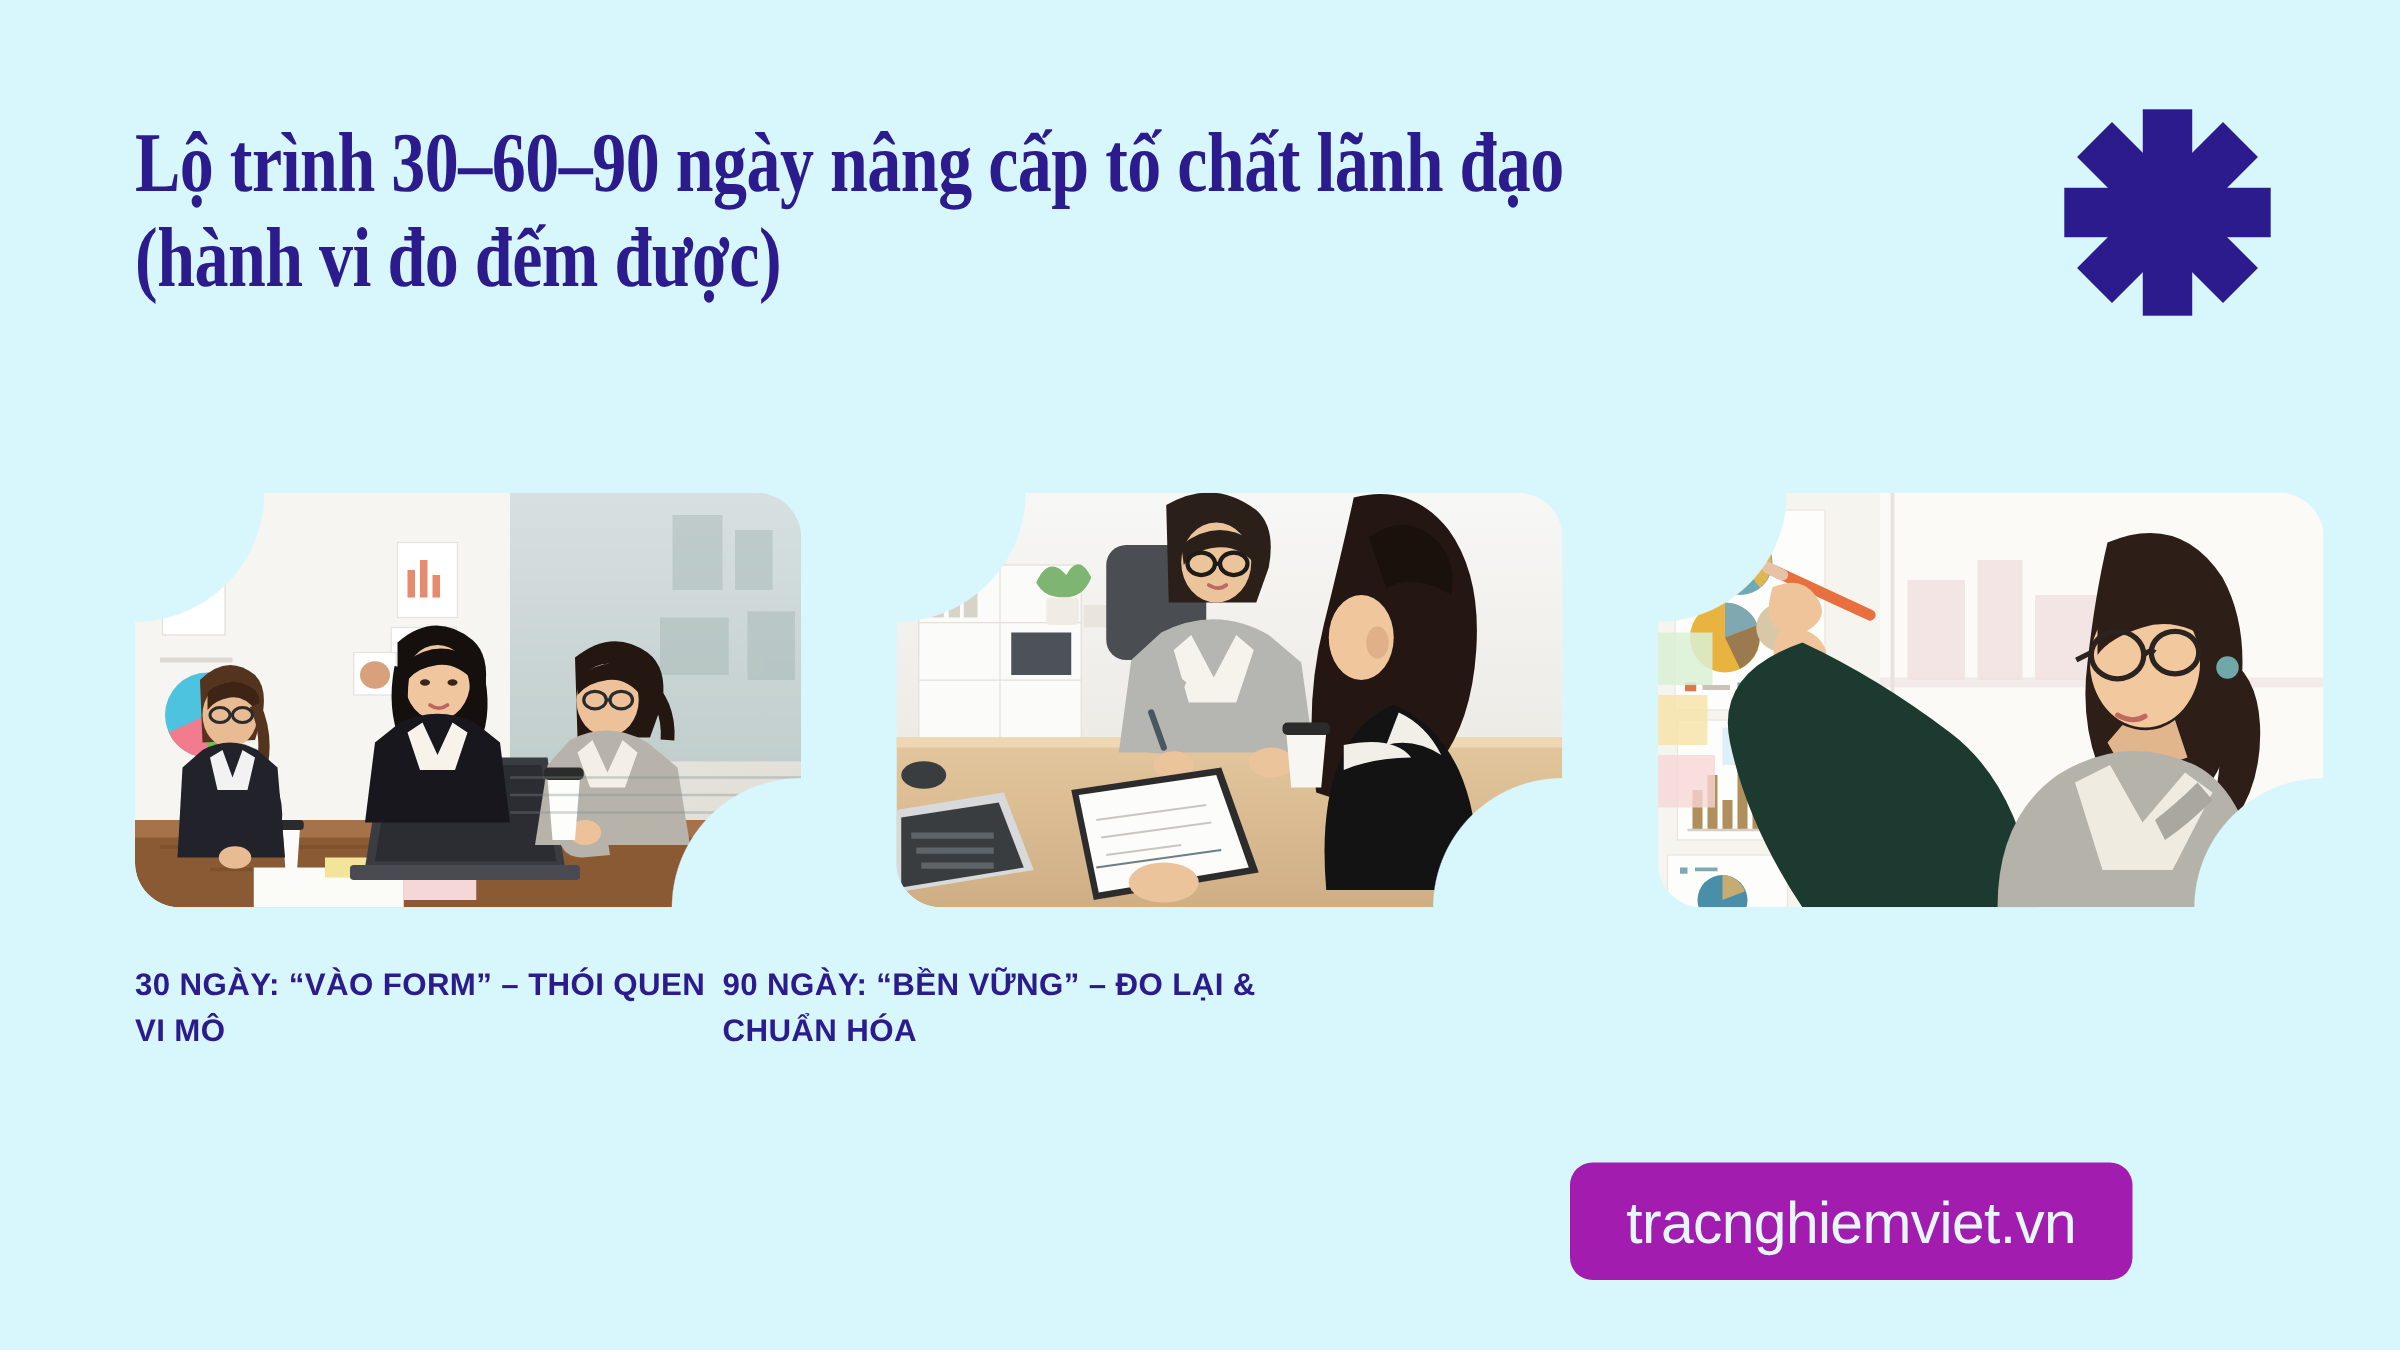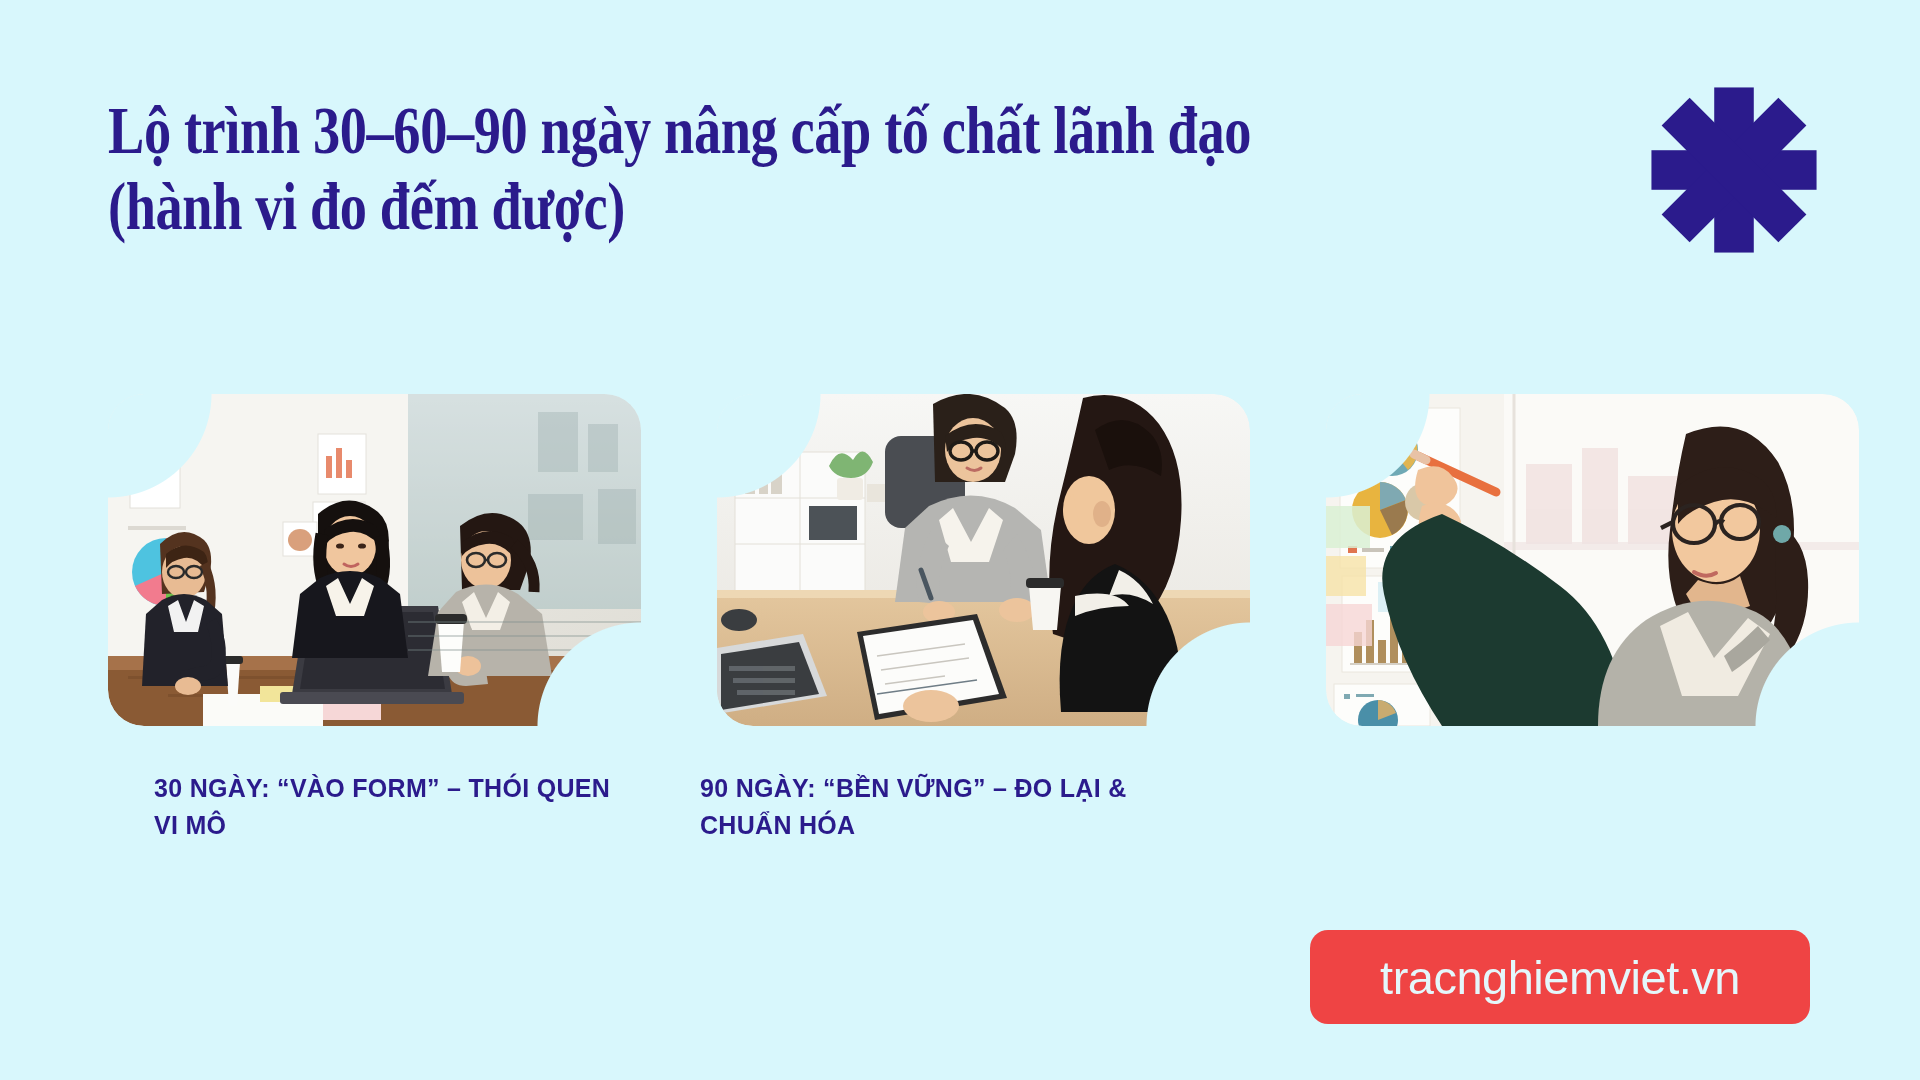--- a/index.html
+++ b/index.html
@@ -69,42 +69,40 @@
     mask-composite:intersect;
   }
   .card-photo svg { display:block; width:533px; height:332px; }
 
   
   .captions {
     position:absolute;
     left:108px; top:770px;
     width:1750px;
     display:flex;
-    gap:76px;
-    margin-left:46px;
   }
   .caption {
     width:533px;
     flex:0 0 533px;
     font-family:"Liberation Sans", sans-serif;
     font-weight:700;
     font-size:25px;
     line-height:1.46;
     letter-spacing:0.3px;
     color:#2b1b8c;
     text-transform:uppercase;
   }
   .caption.narrow { max-width:470px; }
 
   
   .badge {
     position:absolute;
-    left:1310px; top:930px;
-    width:500px; height:94px;
-    background:#ef4444;
+    left:1256px; top:930px;
+    width:450px; height:94px;
+    background:#a21caf;
     border-radius:18px;
     display:flex;
     align-items:center;
     justify-content:center;
   }
   .badge-text {
     color:#e4f7fb;
     font-family:"Liberation Sans", sans-serif;
     font-weight:400;
     font-size:47px;

